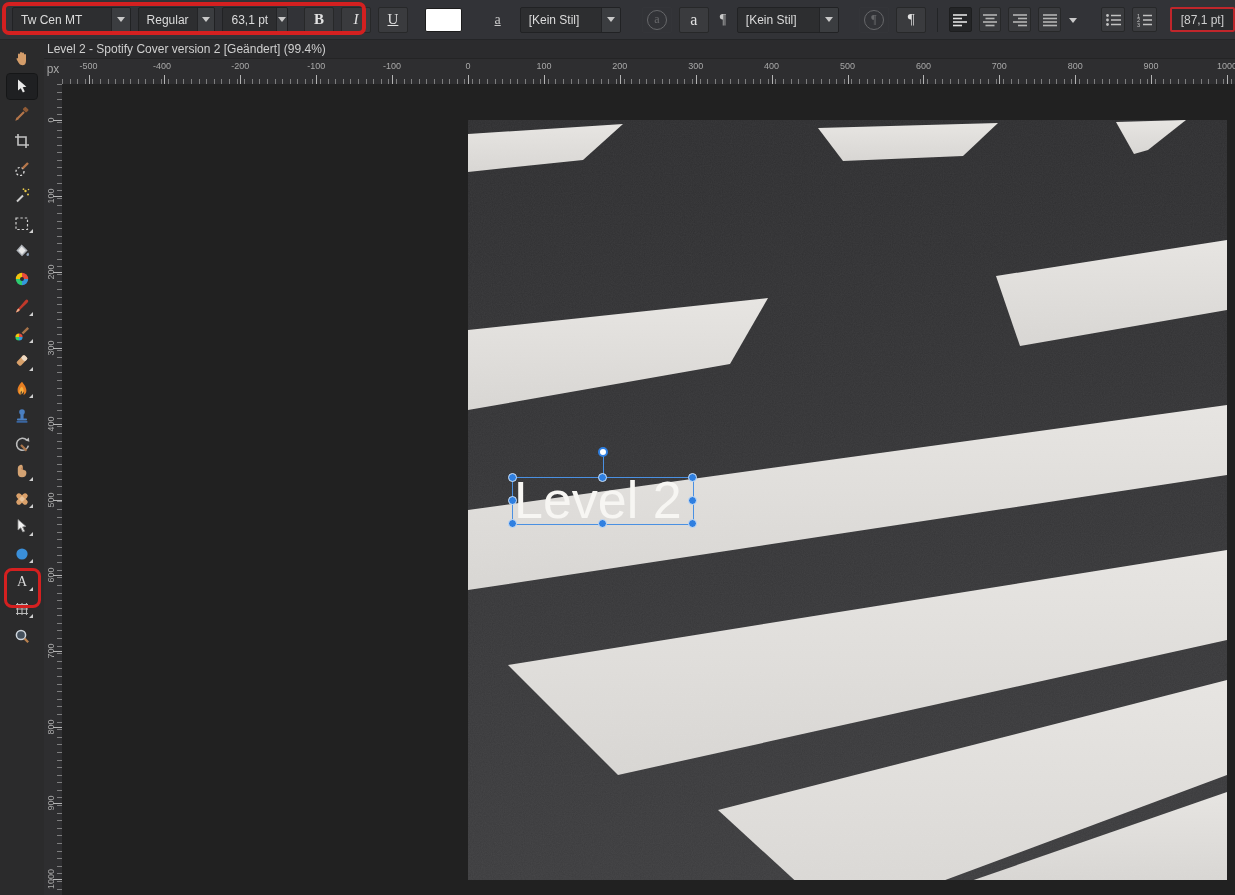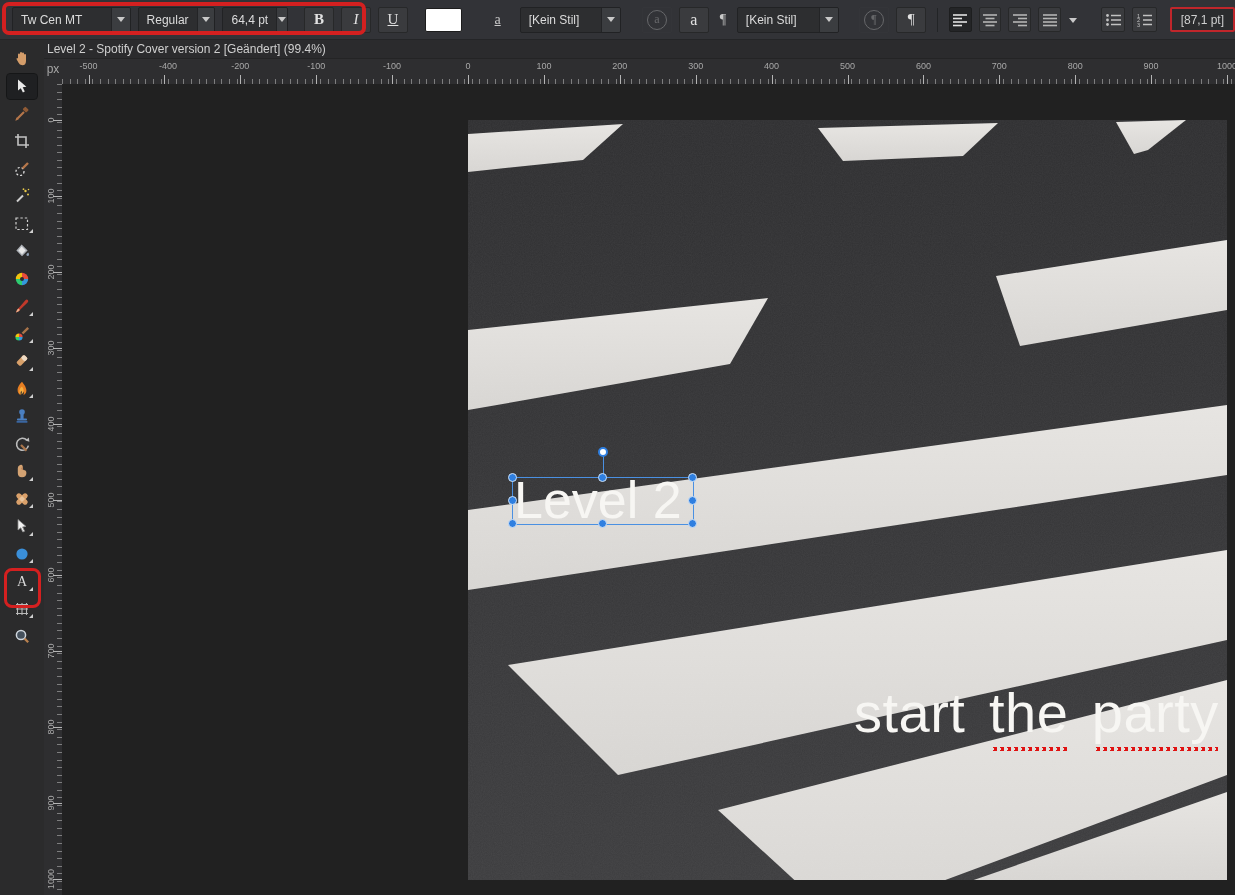--- a/index.html
+++ b/index.html
@@ -104,21 +104,21 @@
         <span class="tri"></span>
       </span>
   </div>
   <div class="combo" style="width:97px">
     <span class="val">Regular</span>
     <span class="arrbox">
         <span class="tri"></span>
       </span>
   </div>
   <div class="combo" style="width:81px">
-    <span class="val">64,4 pt</span>
+    <span class="val">63,1 pt</span>
     <span class="arrbox">
         <span class="tri"></span>
       </span>
   </div>
   <div style="width:3px"></div>
   <button class="tbtn" style="font-weight:bold">B</button>
   <button class="tbtn" style="font-style:italic">I</button>
   <button class="tbtn" style="text-decoration:underline">U</button>
   <div style="width:4px"></div>
   <div class="swatch"></div>
@@ -224,21 +224,21 @@
 
 <div class="tabbar">
   <span>Level 2 - Spotify Cover version 2 [Geändert] (99.4%)</span>
 </div>
 
 <div class="corner">px</div>
 <div class="ruler-h" id="rulerH">
     <div class="minor"></div>
     <span class="hlab" style="left: 4.5px;">-500</span>
     <span class="htick" style="left: 26.5px;"></span>
-    <span class="hlab" style="left: 84px;">-400</span>
+    <span class="hlab" style="left: 78px;">-400</span>
     <span class="htick" style="left: 102.4px;"></span>
     <span class="hlab" style="left: 156.3px;">-200</span>
     <span class="htick" style="left: 178.3px;"></span>
     <span class="hlab" style="left: 232.2px;">-100</span>
     <span class="htick" style="left: 254.2px;"></span>
     <span class="hlab" style="left: 308.1px;">-100</span>
     <span class="htick" style="left: 330.1px;"></span>
     <span class="hlab" style="left: 384px;">0</span>
     <span class="htick" style="left: 406px;"></span>
     <span class="hlab" style="left: 459.9px;">100</span>
@@ -529,21 +529,20 @@
         <polygon points="0,390 759,285 759,355 0,470"></polygon>
         <polygon points="40,545 759,430 759,520 150,655"></polygon>
         <polygon points="250,690 759,560 759,655 370,800"></polygon>
         <polygon points="500,762 759,672 759,762"></polygon>
       </g>
       <rect width="759" height="760" filter="url(#grain)"></rect>
     </svg>
 
     <div class="textlayer" id="textLayer">
         <div class="cline" style="left: 46px; top: 356px; font-size: 52px; line-height: 48px; letter-spacing: 0px;"><span class="word">Level 2</span></div>
-        <div class="cline" style="left: 386px; top: 562px; font-size: 56px; line-height: 62px; letter-spacing: 0.5px;"><span class="word">start</span><span class="spacer"></span><span class="word sq">the</span><span class="spacer"></span><span class="word sq">party</span></div>
       </div>
 
     <div class="selbox">
       <span class="stem"></span>
       <span class="rot"></span>
       <span class="h" style="left:0;top:0"></span>
       <span class="h" style="left:50%;top:0"></span>
       <span class="h" style="left:100%;top:0"></span>
       <span class="h" style="left:0;top:50%"></span>
       <span class="h" style="left:100%;top:50%"></span>

